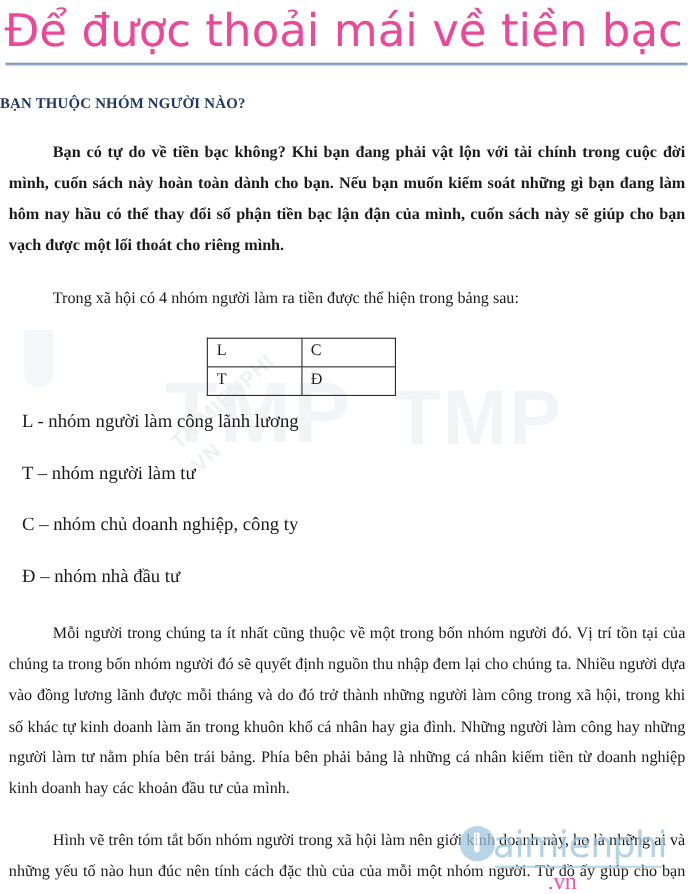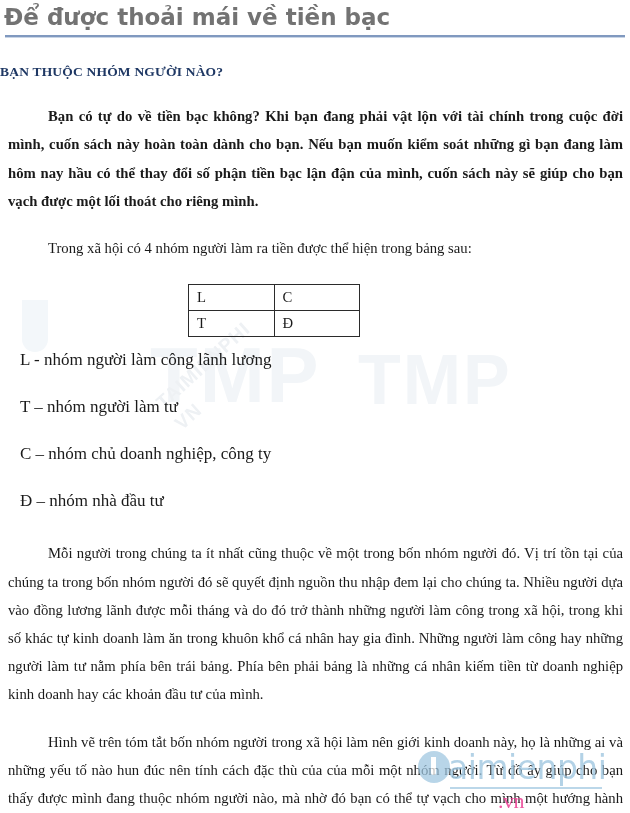--- a/index.html
+++ b/index.html
@@ -59,23 +59,23 @@
 
   
   .page {
     position: relative;
     z-index: 2;
     padding: 0;
   }
 
   .doc-title {
     font-family: "DejaVu Sans", "Liberation Sans", sans-serif;
-    font-size: 23px;
-    font-weight: 700;
-    color: #737373;
+    font-size: 41px;
+    font-weight: 400;
+    color: #ec4899;
     letter-spacing: 0px;
     margin: 0;
     padding: 3px 0 0 4px;
     line-height: 1.25;
     white-space: nowrap;
   }
   .title-rule {
     margin: 3px 5px 0 5px;
     height: 0;
     border-top: 2px solid #8099bf;

